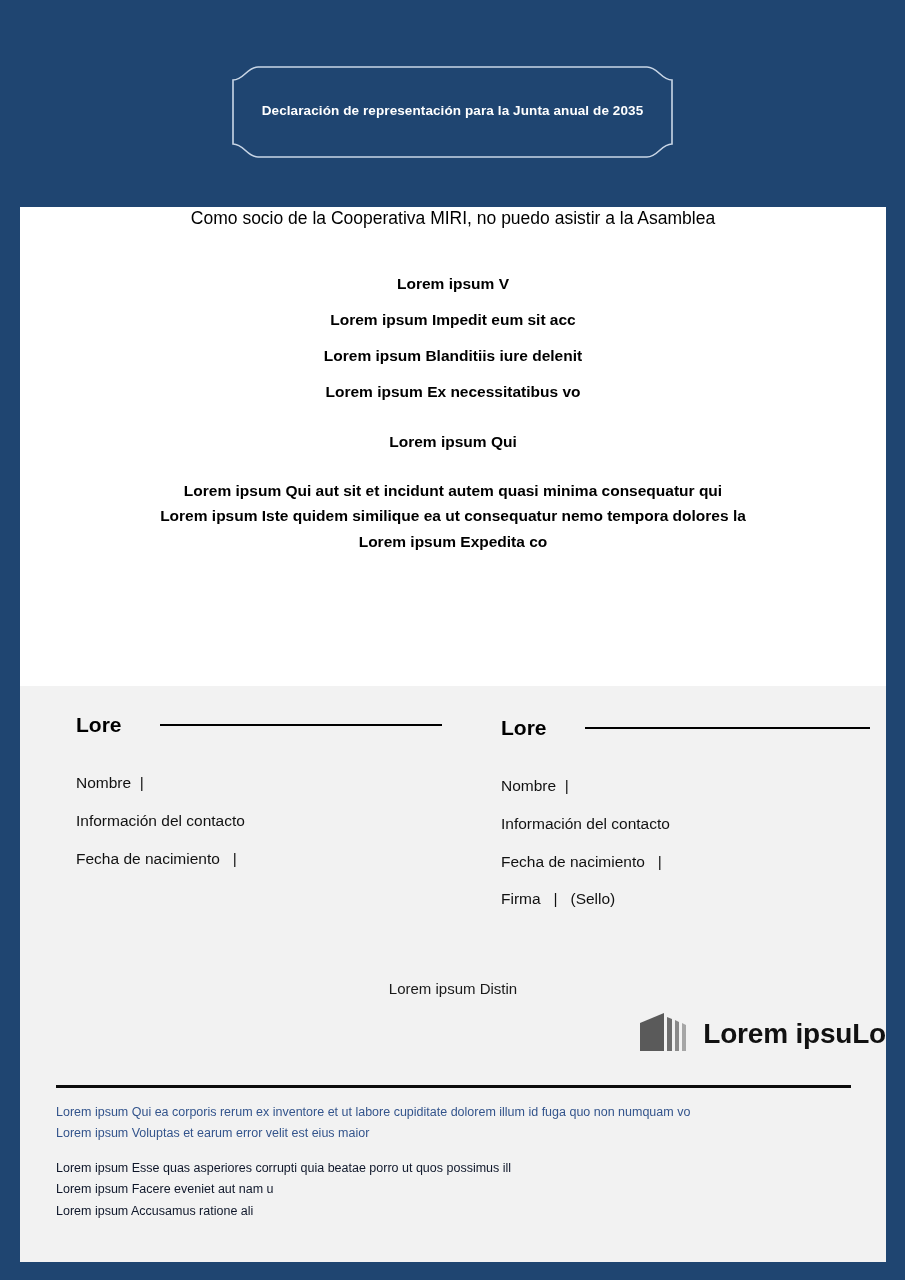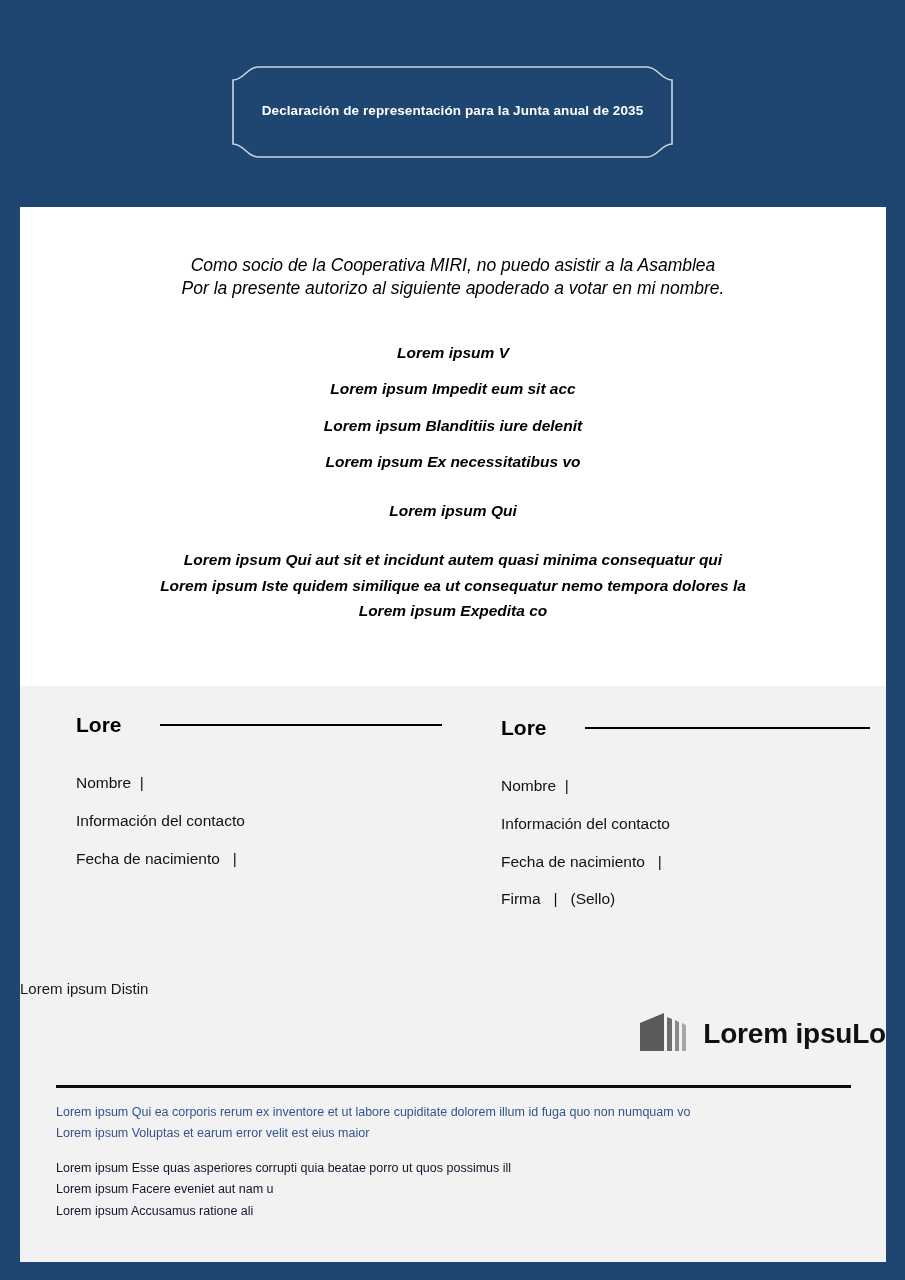--- a/index.html
+++ b/index.html
@@ -61,23 +61,21 @@
     top: 207px;
     width: 866px;
     height: 1055px;
     background: #ffffff;
     overflow: hidden;
   }
 
   
   .body-white {
     background: #ffffff;
-    padding-top: 47px;
     height: 479px;
-    font-style: italic;
   }
 
   .intro {
     text-align: center;
     color: #000000;
     font-size: 17.5px;
     line-height: 22.6px;
     font-weight: 400;
   }
 
@@ -156,21 +154,21 @@
   .sig-field {
     font-size: 15.5px;
     color: #111111;
     line-height: 37.8px;
     white-space: pre;
   }
 
   
   .org-caption {
     margin-top: 62px;
-    text-align: left;
+    text-align: center;
     font-size: 15px;
     color: #1a1a1a;
   }
 
   .logo-row {
     margin-top: 14px;
     display: flex;
     align-items: center;
     justify-content: flex-end;
     gap: 14px;
@@ -231,21 +229,20 @@
       <div class="title-text">Declaración de representación para la Junta anual de 2035</div>
     </div>
   </div>
 
   <div class="card">
 
     <div class="body-white">
 
       <div class="intro">
         <div>Como socio de la Cooperativa MIRI, no puedo asistir a la Asamblea</div>
-        <div>Por la presente autorizo al siguiente apoderado a votar en mi nombre.</div>
       </div>
 
       <div class="proxy-block">
         <div class="proxy-line">Lorem ipsum V</div>
         <div class="proxy-line">Lorem ipsum Impedit eum sit acc</div>
         <div class="proxy-line">Lorem ipsum Blanditiis iure delenit</div>
         <div class="proxy-line">Lorem ipsum Ex necessitatibus vo</div>
       </div>
 
       <div class="declaration-head">Lorem ipsum Qui</div>

